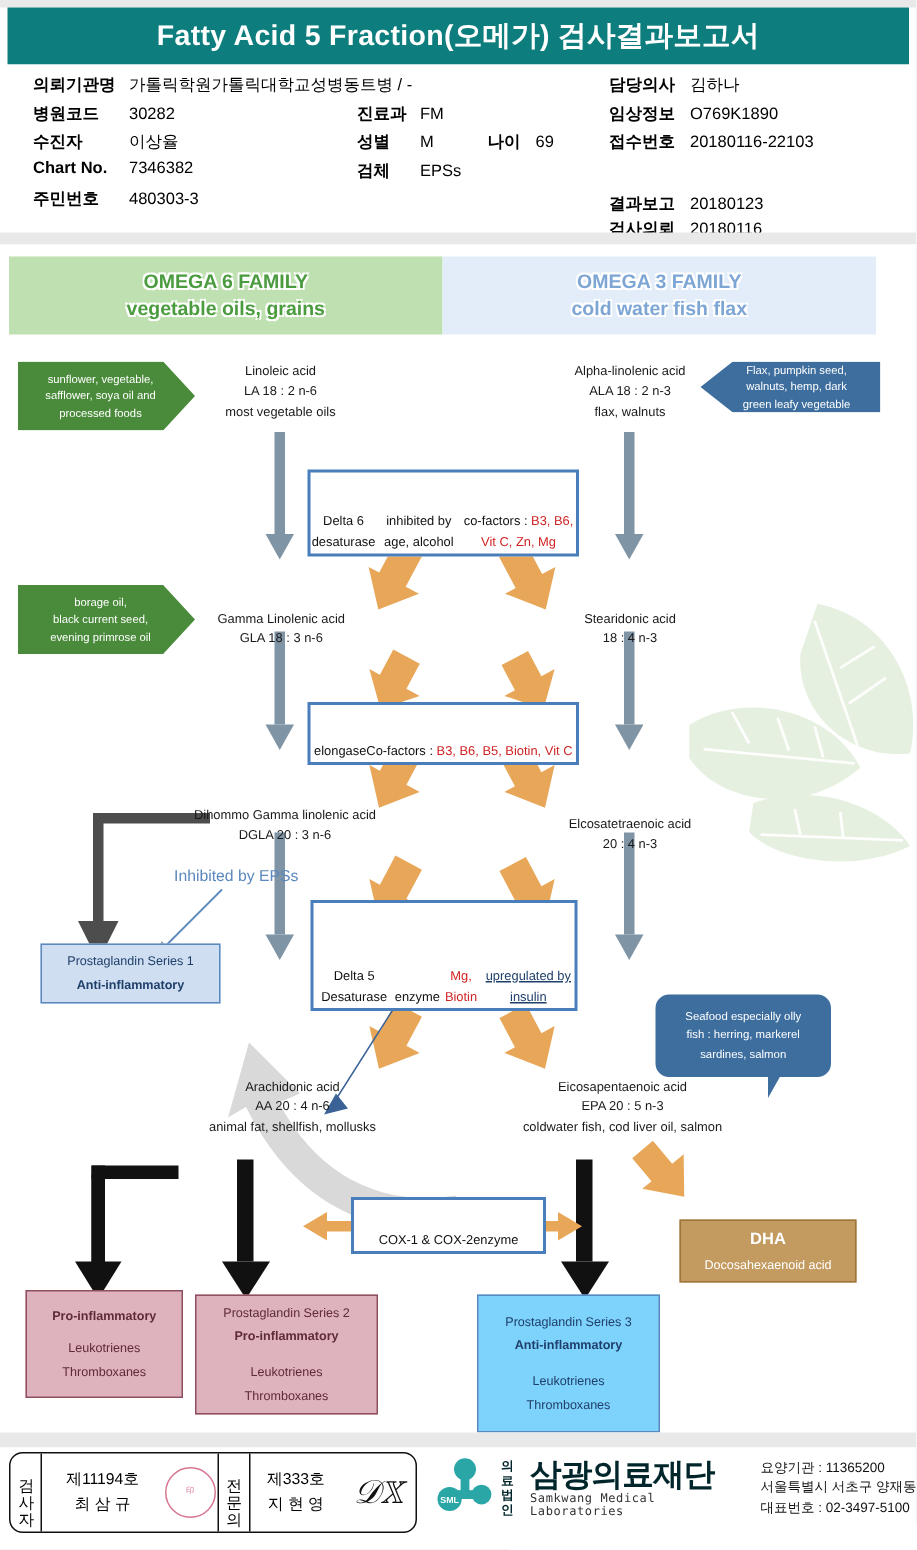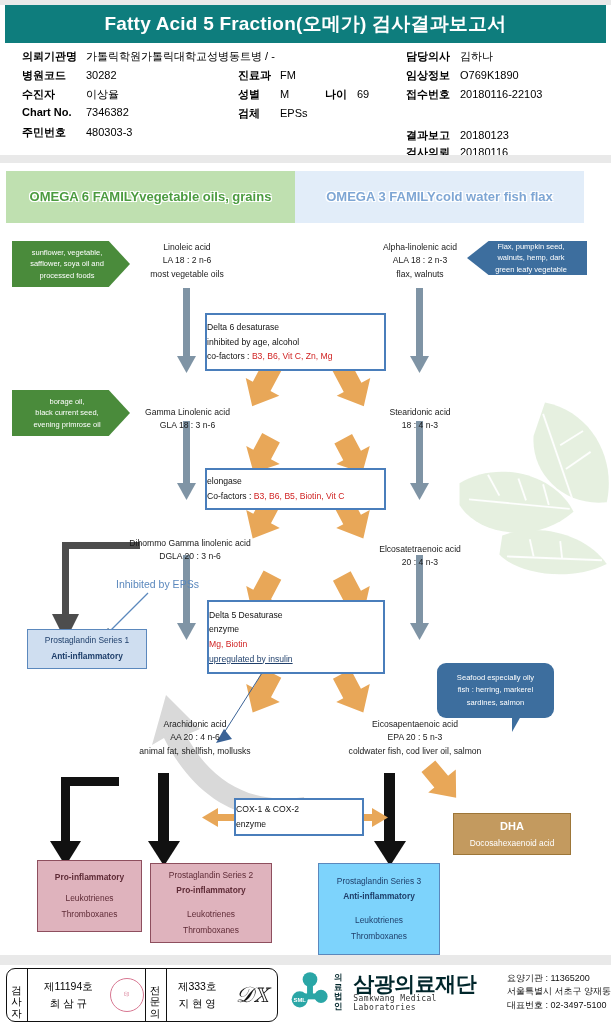--- a/index.html
+++ b/index.html
@@ -22,47 +22,47 @@
   .irow{position:absolute;display:flex;align-items:baseline;white-space:nowrap;}
   .lbl{font-weight:bold;}
   .val{font-weight:normal;}
   .hr-grey{position:absolute;left:0;top:155px;width:611px;height:8px;background:#e9e9e9;}
 
   
   .canvas{position:absolute;left:0;top:163px;width:611px;height:792px;background:#fff;overflow:hidden;}
   .leaf-deco{position:absolute;right:-10px;top:230px;width:190px;height:190px;opacity:.55;pointer-events:none;}
 
   
-  .banner{position:absolute;top:8px;height:52px;display:flex;flex-direction:row;
+  .banner{position:absolute;top:8px;height:52px;display:flex;flex-direction:column;
     align-items:center;justify-content:center;font-size:13px;font-weight:bold;line-height:1.35;}
   .banner6{left:6px;width:289px;background:#bfe0b0;color:#4b9b3f;
      text-shadow:-1.2px -1.2px 0 #fff,1.2px -1.2px 0 #fff,-1.2px 1.2px 0 #fff,1.2px 1.2px 0 #fff,0 0 2px #fff;}
   .banner3{left:295px;width:289px;background:#e2edf9;color:#7ea6d4;
      text-shadow:-1.2px -1.2px 0 #fff,1.2px -1.2px 0 #fff,-1.2px 1.2px 0 #fff,1.2px 1.2px 0 #fff,0 0 2px #fff;}
 
   
   .chev{position:absolute;color:#fff;font-size:7.5px;line-height:1.55;text-align:center;
     display:flex;flex-direction:column;align-items:center;justify-content:center;padding:3px 14px 3px 6px;box-sizing:border-box;}
   .chev-green{background:#4a8b3b;clip-path:polygon(0 0,82% 0,100% 50%,82% 100%,0 100%);}
   .chev-blue{background:#3d6e9e;clip-path:polygon(18% 0,100% 0,100% 100%,18% 100%,0 50%);padding:3px 6px 3px 14px;}
 
   
   .meta{position:absolute;text-align:center;font-size:8.6px;line-height:1.55;color:#1a1a1a;white-space:nowrap;}
 
   
   .ebox{position:absolute;border:2.2px solid #4a7ebb;background:#fff;box-sizing:border-box;
-    display:flex;flex-direction:column;align-items:flex-start;justify-content:center;
+    display:flex;flex-direction:row;align-items:flex-end;justify-content:center;
     font-size:8.6px;line-height:1.7;color:#111;text-align:center;}
   .red{color:#d02323;}
   .ul-blue{color:#1f3f6b;text-decoration:underline;}
 
   
   .rbox{position:absolute;box-sizing:border-box;display:flex;flex-direction:column;
     align-items:center;justify-content:center;font-size:8.4px;line-height:1.85;text-align:center;}
-  .pink{background:#dfb3bd;border:1.3px solid #8e4f5e;color:#5e2b36;margin-left:20px;}
+  .pink{background:#dfb3bd;border:1.3px solid #8e4f5e;color:#5e2b36;}
   .blue1{background:#cfdef0;border:1.3px solid #5b88bd;color:#1f3f6b;}
   .blue3{background:#7dd3fc;border:1.3px solid #5b88bd;color:#1f3f6b;}
   .tan{background:#c39a5f;border:1.3px solid #9d7638;color:#fff;}
   .b{font-weight:bold;}
 
   
   .bubble{position:absolute;background:#3d6e9e;border-radius:9px;color:#fff;font-size:7.6px;
     line-height:1.6;text-align:center;display:flex;align-items:center;justify-content:center;padding:4px 6px;box-sizing:border-box;}
   .bubble-tail{position:absolute;width:0;height:0;border-left:9px solid #3d6e9e;
     border-bottom:16px solid transparent;}

